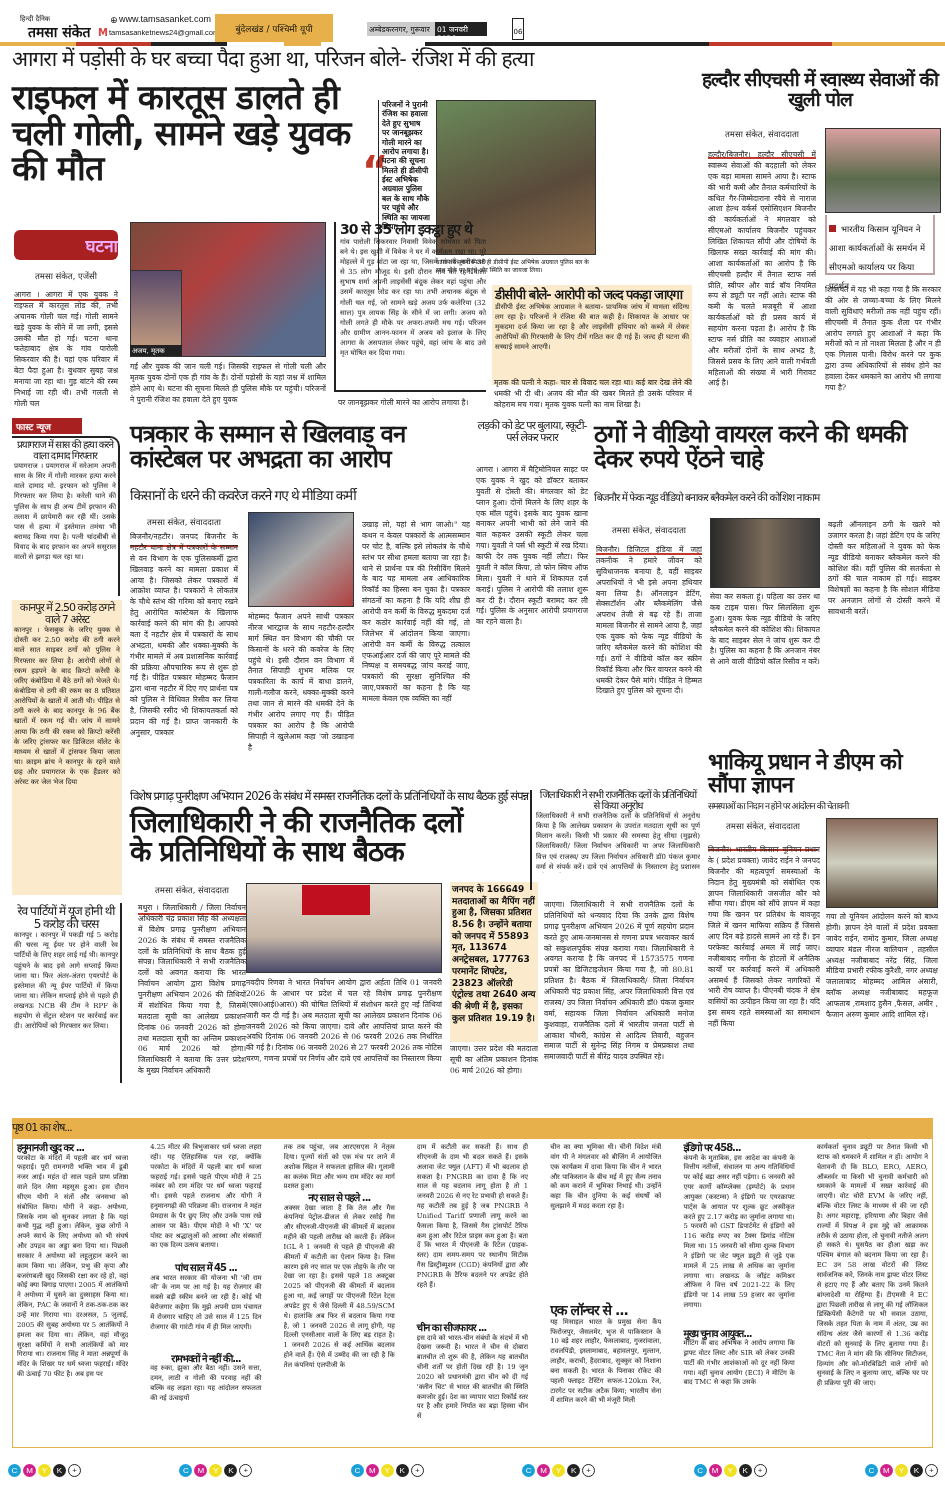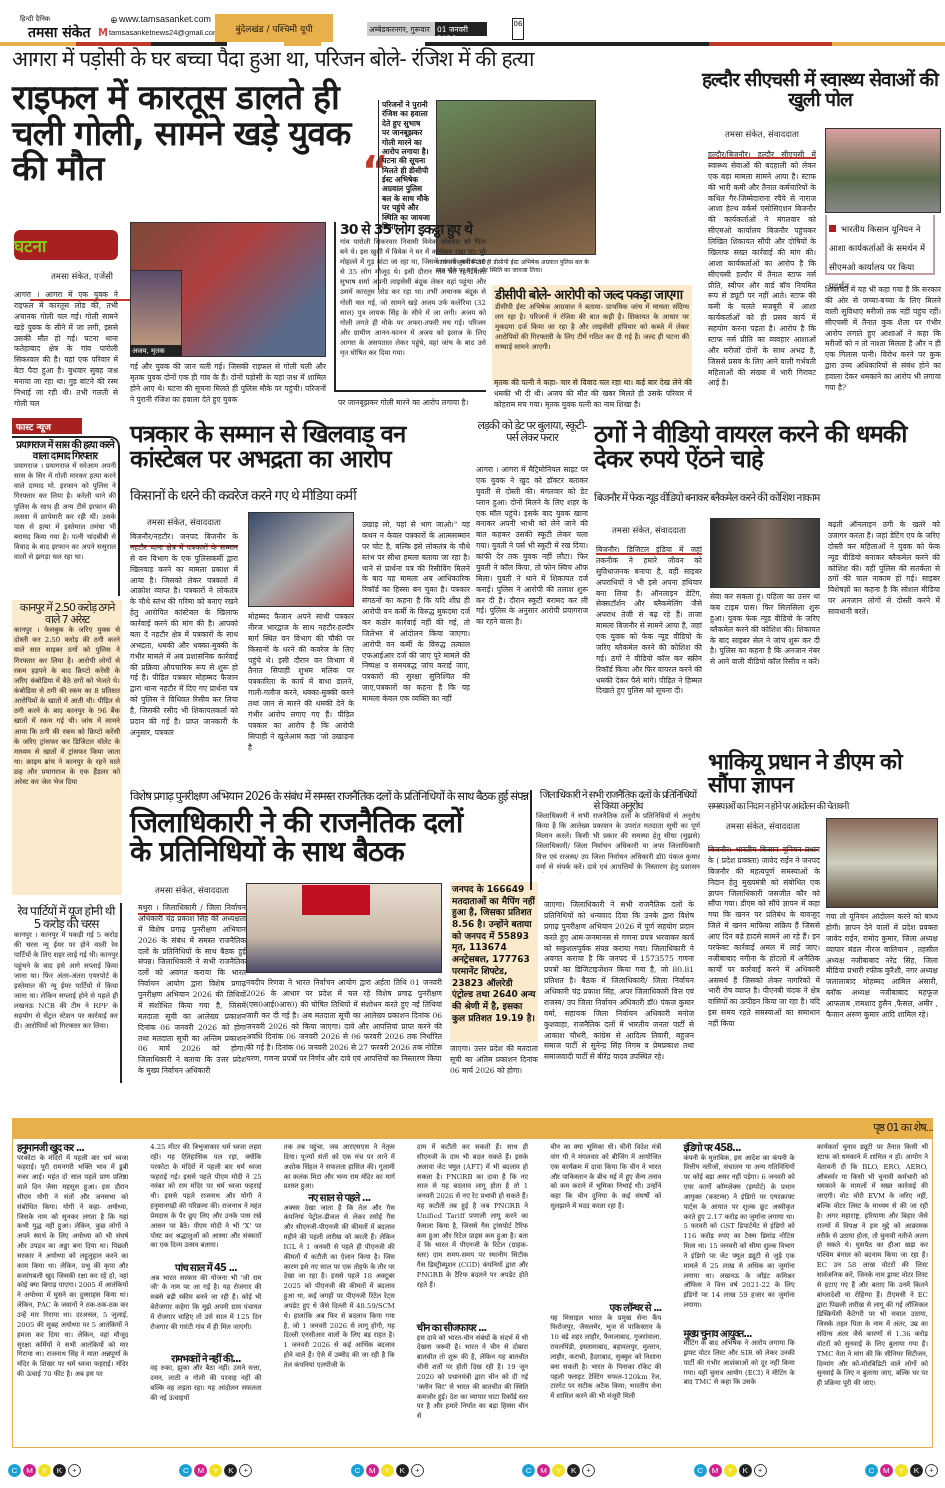--- a/index.html
+++ b/index.html
@@ -20,35 +20,35 @@
   <div class="abs" style="left:16px;top:22px;font-size:14px;font-weight:bold">तमसा संकेत</div>
   <div class="abs" style="left:98px;top:15px;font-size:9px">⊕</div>
   <div class="abs" style="left:107px;top:14px;font-size:9px;font-family:'Liberation Sans',sans-serif">www.tamsasanket.com</div>
   <div class="abs" style="left:86px;top:27px;font-size:10px;color:#d44;font-weight:bold">M</div>
   <div class="abs" style="left:97px;top:28px;font-size:7.5px;font-family:'Liberation Sans',sans-serif">tamsasanketnews24@gmail.com</div>
   <div class="abs" style="left:203px;top:14px;width:118px;height:28px;background:#e8b04a;display:flex;align-items:center;justify-content:center;font-size:9px">
     <span>बुंदेलखंड / पश्चिमी यूपी</span>
   </div>
   <div class="abs" style="left:355px;top:22px;width:68px;height:14px;background:#ccc;font-size:7.5px;padding:2px">अम्बेडकरनगर, गुरूवार</div>
   <div class="abs" style="left:423px;top:22px;width:52px;height:14px;background:#222;color:#fff;font-size:7.5px;padding:2px">01 जनवरी 2026</div>
-  <div class="abs" style="left:500px;top:18px;width:12px;height:22px;border:1px solid #222;font-size:7px;text-align:center;padding-top:1px">06</div>
+  <div class="abs" style="left:500px;top:18px;width:12px;height:22px;border:1px solid #222;font-size:7px;text-align:center;padding-top:9px">06</div>
 </div>
 <div class="abs" style="left:0;top:42px;width:945px;height:4px;background:linear-gradient(90deg,#e8b04a 0 8%,#c0392b 8% 16%,#222 16% 24%,#fff 24% 30%,#e8b04a 30% 34%,#fff 34% 45%,#222 45% 75%,#c0392b 75% 88%,#e8b04a 88%)"></div>
 
 <div class="abs hl" style="left:12px;top:48px;width:680px;font-size:21px;font-weight:normal">आगरा में पड़ोसी के घर बच्चा पैदा हुआ था, परिजन बोले- रंजिश में की हत्या</div>
 <div class="abs hl" style="left:12px;top:80px;width:350px;font-size:34px">राइफल में कारतूस डालते ही चली गोली, सामने खड़े युवक की मौत</div>
 <div class="abs" style="left:362px;top:148px;font-size:40px;color:#c0392b;font-weight:bold">“</div>
 <div class="abs" style="left:378px;top:100px;width:52px;height:190px;font-size:7.5px;font-weight:bold;line-height:1.25;overflow:hidden;border-left:1px solid #222;padding-left:3px">परिजनों ने पुरानी रंजिश का हवाला देते हुए सुभाष पर जानबूझकर गोली मारने का आरोप लगाया है। घटना की सूचना मिलते ही डीसीपी ईस्ट अभिषेक अग्रवाल पुलिस बल के साथ मौके पर पहुंचे और स्थिति का जायजा लिया।</div>
 <div class="abs photo" style="left:436px;top:100px;width:160px;height:155px;background:linear-gradient(160deg,#6a8a5a,#5a4a3a 60%,#8a6a4a)"></div>
 <div class="abs" style="left:436px;top:258px;width:160px;font-size:6px;line-height:1.3">घटना की सूचना मिलते ही डीसीपी ईस्ट अभिषेक अग्रवाल पुलिस बल के साथ मौके पर पहुंचे और स्थिति का जायजा लिया।</div>
 
-<div class="abs" style="left:14px;top:230px;width:104px;height:30px;background:#a82020;border-radius:6px;color:#84cc16;display:flex;align-items:center;justify-content:flex-start;font-size:17px;font-weight:bold">
+<div class="abs" style="left:14px;top:230px;width:104px;height:30px;background:#a82020;border-radius:6px;color:#f0abfc;display:flex;align-items:center;justify-content:flex-end;font-size:17px;font-weight:bold">
   <span>घटना</span>
 </div>
-<div class="abs byline" style="left:30px;top:270px;width:104px">तमसा संकेत, एजेंसी</div>
+<div class="abs byline" style="left:14px;top:270px;width:104px">तमसा संकेत, एजेंसी</div>
 <div class="abs body" style="left:14px;top:290px;width:104px;height:125px">आगरा । आगरा में एक युवक ने राइफल में कारतूस लोड की, तभी अचानक गोली चल गई। गोली सामने खड़े युवक के सीने में जा लगी, इससे उसकी मौत हो गई। घटना थाना फतेहाबाद क्षेत्र के गांव पारोली सिकरवार की है। यहां एक परिवार में बेटा पैदा हुआ है। बुधवार सुबह जश्न मनाया जा रहा था। गुड़ बांटने की रस्म निभाई जा रही थी। तभी गलती से गोली चल</div>
 <div class="abs photo" style="left:130px;top:222px;width:196px;height:135px;background:linear-gradient(135deg,#7a4a3a,#b04040 40%,#5a6a8a 80%)"></div>
 <div class="abs photo" style="left:130px;top:270px;width:52px;height:85px;background:linear-gradient(#5a4a6a,#c8a080)"></div>
 <div class="abs" style="left:130px;top:345px;width:52px;font-size:7px;color:#fff;background:#222;padding:1px 2px">अजय, मृतक</div>
 <div class="abs body" style="left:130px;top:362px;width:196px;height:50px">गई और युवक की जान चली गई। जिसकी राइफल से गोली चली और मृतक युवक दोनों एक ही गांव के हैं। दोनों पड़ोसी के यहां जश्न में शामिल होने आए थे। घटना की सूचना मिलते ही पुलिस मौके पर पहुंची। परिजनों ने पुरानी रंजिश का हवाला देते हुए युवक</div>
 <div class="abs" style="left:334px;top:222px;width:152px;height:170px;border-left:2px solid #222;border-bottom:2px solid #222;padding-left:4px">
   <div class="hl" style="font-size:14px">30 से 35 लोग इकट्ठा हुए थे</div>
   <div class="body" style="height:145px;font-size:7px">गांव पारोली सिकरवार निवासी विवेक सोमवार को पिता बने थे। इस खुशी में विवेक ने घर में कार्यक्रम रखा था। पूरे मोहल्ले में गुड़ बांटा जा रहा था, जिसमें गांव के करीब 30 से 35 लोग मौजूद थे। इसी दौरान गांव का रहने वाला सुभाष शर्मा अपनी लाइसेंसी बंदूक लेकर वहां पहुंचा और उसमें कारतूस लोड कर रहा था। तभी अचानक बंदूक से गोली चल गई, जो सामने खड़े अजय उर्फ कलेरिया (32 साल) पुत्र लायक सिंह के सीने में जा लगी। अजय को गोली लगते ही मौके पर अफरा-तफरी मच गई। परिजन और ग्रामीण आनन-फानन में अजय को इलाज के लिए आगरा के असपताल लेकर पहुंचे, वहां जांच के बाद उसे मृत घोषित कर दिया गया।</div>
 </div>
 <div class="abs body" style="left:338px;top:398px;width:150px;height:14px">पर जानबूझकर गोली मारने का आरोप लगाया है।</div>
@@ -63,21 +63,21 @@
 <div class="abs body" style="left:708px;top:150px;width:108px;height:262px">हल्दौर/बिजनौर। हल्दौर सीएचसी में स्वास्थ्य सेवाओं की बदहाली को लेकर एक बड़ा मामला सामने आया है। स्टाफ की भारी कमी और तैनात कर्मचारियों के कथित गैर-जिम्मेदाराना रवैये से नाराज आशा हेल्थ वर्कर्स एसोसिएशन बिजनौर की कार्यकर्ताओं ने मंगलवार को सीएमओ कार्यालय बिजनौर पहुंचकर लिखित शिकायत सौंपी और दोषियों के खिलाफ सख्त कार्रवाई की मांग की। आशा कार्यकर्ताओं का आरोप है कि सीएचसी हल्दौर में तैनात स्टाफ नर्स प्रीति, स्वीपर और वार्ड बॉय नियमित रूप से ड्यूटी पर नहीं आते। स्टाफ की कमी के चलते मजबूरी में आशा कार्यकर्ताओं को ही प्रसव कार्य में सहयोग करना पड़ता है। आरोप है कि स्टाफ नर्स प्रीति का व्यवहार आशाओं और मरीजों दोनों के साथ अभद्र है, जिससे प्रसव के लिए आने वाली गर्भवती महिलाओं की संख्या में भारी गिरावट आई है।</div>
 <div class="abs photo" style="left:825px;top:128px;width:116px;height:85px;background:linear-gradient(#d8a0a0,#5a6a4a 60%,#888)"></div>
 <div class="abs" style="left:825px;top:215px;width:110px;height:60px;border:2px solid #c0a0a0;border-top:none;padding:2px">
   <span style="display:inline-block;width:7px;height:7px;background:#a82020"></span>
   <span style="font-size:8.5px;line-height:1.2">भारतीय किसान यूनियन ने आशा कार्यकर्ताओं के समर्थन में सीएमओ कार्यालय पर किया प्रदर्शन</span>
 </div>
 <div class="abs body" style="left:825px;top:285px;width:116px;height:127px">शिकायत में यह भी कहा गया है कि सरकार की ओर से जच्चा-बच्चा के लिए मिलने वाली सुविधाएं मरीजों तक नहीं पहुंच रहीं। सीएचसी में तैनात कुक शैला पर गंभीर आरोप लगाते हुए आशाओं ने कहा कि मरीजों को न तो नाश्ता मिलता है और न ही एक गिलास पानी। विरोध करने पर कुक द्वारा उच्च अधिकारियों से संबंध होने का हवाला देकर धमकाने का आरोप भी लगाया गया है?</div>
 
 <div class="abs" style="left:12px;top:418px;width:70px;height:16px;background:#a82020;color:#fff;font-size:9px;font-weight:bold;padding:2px 4px">फास्ट न्यूज</div>
 <div class="abs" style="left:12px;top:436px;width:108px;height:160px;border-right:2px solid #222;border-top:2px solid #222;border-radius:0 10px 0 0;padding:2px">
-  <div class="hl" style="font-size:10px;text-align:center;font-weight:bold">प्रयागराज में सास की हत्या करने वाला दामाद गिरफ्तार</div>
+  <div class="hl" style="font-size:10px;text-align:center;font-weight:normal">प्रयागराज में सास की हत्या करने वाला दामाद गिरफ्तार</div>
   <div class="body" style="height:118px;font-size:7px">प्रयागराज । प्रयागराज में सरेआम अपनी सास के सिर में गोली मारकर हत्या करने वाले दामाद मो. इरफान को पुलिस ने गिरफ्तार कर लिया है। करेली थाने की पुलिस के साथ ही अन्य टीमें इरफान की तलाश में छापेमारी कर रही थीं। उसके पास से हत्या में इस्तेमाल तमंचा भी बरामद किया गया है। पत्नी चांदबीबी से विवाद के बाद इरफान का अपने ससुराल वालों से झगड़ा चल रहा था।</div>
 </div>
 <div class="abs" style="left:12px;top:600px;width:110px;height:295px;background:#fbeacb;padding:2px">
   <div class="hl" style="font-size:11px;text-align:center;font-weight:normal">कानपुर में 2.50 करोड़ ठगने वाले 7 अरेस्ट</div>
   <div class="body" style="height:240px;font-size:7px">कानपुर । फेसबुक के जरिए युवक से दोस्ती कर 2.50 करोड़ की ठगी करने वाले सात साइबर ठगों को पुलिस ने गिरफ्तार कर लिया है। आरोपी लोगों से रकम हड़पने के बाद क्रिप्टो करेंसी के जरिए कंबोडिया में बैठे ठगों को भेजते थे। कंबोडिया से ठगी की रकम का 8 प्रतिशत आरोपियों के खातों में आती थी। पीड़ित से ठगी करने के बाद कानपुर के 96 बैंक खातों में रकम गई थी। जांच में सामने आया कि ठगी की रकम को क्रिप्टो करेंसी के जरिए ट्रांसफर कर डिजिटल वॉलेट के माध्यम से खातों में ट्रांसफर किया जाता था। क्राइम ब्रांच ने कानपुर के रहने वाले छह और प्रयागराज के एक हैंडलर को अरेस्ट कर जेल भेज दिया</div>
 </div>
 <div class="abs" style="left:12px;top:903px;width:110px;height:180px;border-right:2px solid #222;padding:2px">
   <div class="hl" style="font-size:12px;text-align:center;font-weight:normal">रेव पार्टियों में यूज होनी थी 5 करोड़ की चरस</div>
   <div class="body" style="height:140px;font-size:7px">कानपुर । कानपुर में पकड़ी गई 5 करोड़ की चरस न्यू ईयर पर होने वाली रेव पार्टियों के लिए शहर लाई गई थी। कानपुर पहुंचने के बाद इसे आगे सप्लाई किया जाना था। फिर अंतर-अंतरा एयरपोर्ट के इस्तेमाल की न्यू ईयर पार्टियों में किया जाना था। लेकिन सप्लाई होने से पहले ही लखनऊ NCB की टीम ने RPF के सहयोग से सेंट्रल स्टेशन पर कार्रवाई कर दी। आरोपियों को गिरफ्तार कर लिया।</div>
 </div>
@@ -117,21 +117,21 @@
 </div>
 <div class="abs body" style="left:544px;top:900px;width:150px;height:214px">जाएगा। जिलाधिकारी ने सभी राजनैतिक दलों के प्रतिनिधियों को धन्यवाद दिया कि उनके द्वारा विशेष प्रगाढ़ पुनरीक्षण अभियान 2026 में पूर्ण सहयोग प्रदान करते हुए आम-जनमानस से गणना प्रपत्र भरवाकर कार्य को सकुशलपूर्वक संपन्न कराया गया। जिलाधिकारी ने अवगत कराया है कि जनपद में 1573575 गणना प्रपत्रों का डिजिटाइजेशन किया गया है, जो 80.81 प्रतिशत है। बैठक में जिलाधिकारी/ जिला निर्वाचन अधिकारी चंद्र प्रकाश सिंह, अपर जिलाधिकारी वित्त एवं राजस्व/ उप जिला निर्वाचन अधिकारी डॉ0 पंकज कुमार वर्मा, सहायक जिला निर्वाचन अधिकारी मनोज कुशवाहा, राजनैतिक दलों में भारतीय जनता पार्टी से आकाश चौधरी, कांग्रेस से आदित्य तिवारी, बहुजन समाज पार्टी से सुनेन्द्र सिंह निगम व प्रेमप्रकाश तथा समाजवादी पार्टी से बीरेंद्र यादव उपस्थित रहे।</div>
 
 <div class="abs hl" style="left:708px;top:750px;width:230px;font-size:22px">भाकियू प्रधान ने डीएम को सौंपा ज्ञापन</div>
 <div class="abs hl" style="left:708px;top:802px;width:232px;font-size:9px;font-weight:normal">समस्याओं का निदान न होने पर आंदोलन की चेतावनी</div>
 <div class="abs byline" style="left:708px;top:820px;width:110px">तमसा संकेत, संवाददाता</div>
 <div class="abs body" style="left:708px;top:845px;width:112px;height:270px">बिजनौर। भारतीय किसान यूनियन प्रधान के ( प्रदेश प्रवक्ता) जावेद राईन ने जनपद बिजनौर की महत्वपूर्ण समस्याओं के निदान हेतु मुख्यमंत्री को संबोधित एक ज्ञापन जिलाधिकारी जसजीत कौर को सौंपा गया। डीएम को सौंपे ज्ञापन में कहा गया कि खनन पर प्रतिबंध के बावजूद जिले में खनन माफिया सक्रिय हैं जिससे आए दिन बड़े हादसे सामने आ रहे हैं। इन परफेक्ट कार्रवाई अमल में लाई जाए। नजीबाबाद नगीना के होटलों में अनैतिक कार्यों पर कार्रवाई करने में अधिकारी असमर्थ हैं जिसको लेकर नागरिकों में भारी रोष व्याप्त है। पीएनबी चंदक ने क्षेत्र वासियों का उत्पीड़न किया जा रहा है। यदि इस समय रहते समस्याओं का समाधान नहीं किया</div>
 <div class="abs photo" style="left:826px;top:818px;width:112px;height:90px;background:linear-gradient(#8a6a5a,#d0d0c0 50%,#5a4a3a)"></div>
 <div class="abs body" style="left:826px;top:912px;width:112px;height:202px">गया तो यूनियन आंदोलन करने को बाध्य होगी। ज्ञापन देने वालों में प्रदेश प्रवक्ता जावेद राईन, रामोद कुमार, जिला अध्यक्ष व्यापार मंडल नीरज बालियान , तहसील अध्यक्ष नजीबाबाद नरेंद्र सिंह, जिला मीडिया प्रभारी रफीक कुरैशी, नगर अध्यक्ष जलालाबाद मोहम्मद आमिल अंसारी, ब्लॉक अध्यक्ष नजीबाबाद महफूज आफताब ,रामशाद हुसैन ,फैसल, अमीर , फैजान अरुण कुमार आदि शामिल रहे।</div>
 
-<div class="abs" style="left:12px;top:1118px;width:921px;height:20px;background:#e8b04a;display:flex;align-items:center;justify-content:flex-end">
+<div class="abs" style="left:12px;top:1118px;width:921px;height:20px;background:#e8b04a;display:flex;align-items:center;justify-content:flex-start">
   <span class="hl" style="font-size:11px;font-weight:normal">पृष्ठ 01 का शेष...</span>
 </div>
 <div class="abs" style="left:12px;top:1138px;width:921px;height:310px;border:1px solid #e8b04a;display:flex;gap:22px;padding:4px">
   <div style="width:128px">
     <div class="hl" style="font-size:10px">हनुमानजी खुद कर ...</div>
     <div class="body" style="height:290px;font-size:6.8px">परकोटा के मंदिरों में पहली बार धर्म ध्वजा फहराई। पूरी रामनगरी भक्ति भाव में डूबी नजर आई। महंत दो साल पहले प्राण प्रतिष्ठा वाले दिन जैसा महसूस हुआ। इस दौरान सीएम योगी ने संतों और जनसभा को संबोधित किया। योगी ने कहा- अयोध्या, जिसके नाम को सुनकर लगता है कि यहां कभी युद्ध नहीं हुआ। लेकिन, कुछ लोगों ने अपने स्वार्थ के लिए अयोध्या को भी संघर्ष और उपद्रव का अड्डा बना दिया था। पिछली सरकार ने अयोध्या को लहूलुहान करने का काम किया था। लेकिन, प्रभु की कृपा और बजरंगबली खुद जिसकी रक्षा कर रहे हो, वहां कोई क्या बिगाड़ पाएगा। 2005 में आतंकियों ने अयोध्या में घुसने का दुस्साहस किया था। लेकिन, PAC के जवानों ने ठक-ठक-ठक कर उन्हें मार गिराया था। दरअसल, 5 जुलाई, 2005 की सुबह अयोध्या पर 5 आतंकियों ने हमला कर दिया था। लेकिन, वहां मौजूद सुरक्षा कर्मियों ने सभी आतंकियों को मार गिराया था। राजनाथ सिंह ने माता अन्नपूर्णा के मंदिर के शिखर पर धर्म ध्वजा फहराई। मंदिर की ऊंचाई 70 फीट है। अब इस पर</div>
   </div>
   <div style="width:128px">
     <div class="body" style="height:120px;font-size:6.8px">4.25 मीटर की त्रिभुजाकार धर्म ध्वजा लहरा रही। यह ऐतिहासिक पल रहा, क्योंकि परकोटा के मंदिरों में पहली बार धर्म ध्वजा फहराई गई। इससे पहले पीएम मोदी ने 25 नवंबर को राम मंदिर पर धर्म ध्वजा फहराई थी। इससे पहले राजनाथ और योगी ने हनुमानगढ़ी की परिक्रमा की। राजनाथ ने महंत प्रेमदास के पैर छुए लिए और उनके पास रखे आसन पर बैठे। पीएम मोदी ने भी 'X' पर पोस्ट कर श्रद्धालुओं को आस्था और संस्कारों का एक दिव्य उत्सव बताया।</div>
     <div class="hl" style="font-size:10px;text-align:center">पांच साल में 45 ...</div>
@@ -144,21 +144,21 @@
     <div class="hl" style="font-size:10px;text-align:center">नए साल से पहले ...</div>
     <div class="body" style="height:230px;font-size:6.8px">अक्सर देखा जाता है कि तेल और गैस कंपनियां पेट्रोल-डीजल से लेकर रसोई गैस और सीएनजी-पीएनजी की कीमतों में बदलाव महीने की पहली तारीख को करती हैं। लेकिन IGL ने 1 जनवरी से पहले ही पीएनजी की कीमतों में कटौती का ऐलान किया है। जिस कारण इसे नए साल पर एक तोहफे के तौर पर देखा जा रहा है। इससे पहले 18 अक्टूबर 2025 को पीएनजी की कीमतों में बदलाव हुआ था, कई जगहों पर पीएनजी रिटेल रेट्स अपडेट हुए थे जैसे दिल्ली में 48.59/SCM थे। हालांकि अब फिर से बदलाव किया गया है, जो 1 जनवरी 2026 से लागू होगी, यह दिल्ली एनसीआर वालों के लिए बड़ राहत है। 1 जनवरी 2026 से कई आर्थिक बदलाव होने वाले हैं। ऐसे में उम्मीद की जा रही है कि तेल कंपनियां एलपीजी के</div>
   </div>
   <div style="width:128px">
     <div class="body" style="height:180px;font-size:6.8px">दाम में कटौती कर सकती हैं। साथ ही सीएनजी के दाम भी बदल सकते हैं। इसके अलावा जेट फ्यूल (AFT) में भी बदलाव हो सकता है। PNGRB का दावा है कि नए साल से यह बदलाव लागू होता है तो 1 जनवरी 2026 से नए रेट प्रभावी हो सकते हैं। यह कटौती तब हुई है जब PNGRB ने Unified Tariff प्रणाली लागू करने का फैसला किया है, जिससे गैस ट्रांसपोर्ट टैरिफ कम हुआ और रिटेल प्राइस कम हुआ है। बता दें कि भारत में पीएनजी के रिटेल (ग्राहक-स्तर) दाम समय-समय पर स्थानीय सिटीक गैस डिस्ट्रीब्यूशन (CGD) कंपनियों द्वारा और PNGRB के टैरिफ बदलने पर अपडेट होते रहते हैं।</div>
     <div class="hl" style="font-size:10px">चीन का सीजफायर ...</div>
     <div class="body" style="height:100px;font-size:6.8px">इस दावे को भारत-चीन संबंधों के संदर्भ में भी देखना जरूरी है। भारत ने चीन से दोबारा बातचीत तो शुरू की है, लेकिन यह बातचीत चीनी शर्तों पर होती दिख रही है। 19 जून 2020 को प्रधानमंत्री द्वारा चीन को दी गई 'क्लीन चिट' से भारत की बातचीत की स्थिति कमजोर हुई। देश का व्यापार घाटा रिकॉर्ड स्तर पर है और हमारे निर्यात का बड़ा हिस्सा चीन से</div>
   </div>
   <div style="width:128px">
     <div class="body" style="height:160px;font-size:6.8px">चीन का क्या भूमिका थी। चीनी विदेश मंत्री वांग यी ने मंगलवार को बीजिंग में आयोजित एक कार्यक्रम में दावा किया कि चीन ने भारत और पाकिस्तान के बीच मई में हुए सैन्य तनाव को कम कराने में भूमिका निभाई थी। उन्होंने कहा कि चीन दुनिया के कई संघर्षों को सुलझाने में मदद करता रहा है।</div>
-    <div class="hl" style="font-size:10px;text-align:right">एक लॉन्चर से ...</div>
+    <div class="hl" style="font-size:14px;text-align:left">एक लॉन्चर से ...</div>
     <div class="body" style="height:120px;font-size:6.8px">यह मिसाइल भारत के प्रमुख सेना कैंप फिरोजपुर, जैसलमेर, भुज से पाकिस्तान के 10 बड़े शहर लाहौर, फैसलाबाद, गुजरांवाला, रावलपिंडी, इस्लामाबाद, बहावलपुर, मुल्तान, लाहौर, कराची, हैदराबाद, सुक्कुर को निशाना बना सकती है। भारत के पिनाका रॉकेट की पहली फ्लाइट टेस्टिंग सफल-120km रेंज, टारगेट पर सटीक अटैक किया; भारतीय सेना में शामिल करने की भी मंजूरी मिली</div>
   </div>
   <div style="width:128px">
     <div class="hl" style="font-size:10px">इंडिगो पर 458...</div>
     <div class="body" style="height:175px;font-size:6.8px">कंपनी के मुताबिक, इस आदेश का कंपनी के वित्तीय नतीजों, संचालन या अन्य गतिविधियों पर कोई बड़ा असर नहीं पड़ेगा। 6 जनवरी को एयर कार्गो कॉम्प्लेक्स (इम्पोर्ट) के प्रधान आयुक्त (कस्टम्स) ने इंडिगो पर एयरक्राफ्ट पार्ट्स के आयात पर शुल्क छूट अस्वीकृत करते हुए 2.17 करोड़ का जुर्माना लगाया था। 5 फरवरी को GST डिपार्टमेंट से इंडिगो को 116 करोड़ रुपए का टैक्स डिमांड नोटिस मिला था। 15 जनवरी को सीमा शुल्क विभाग ने इंडिगो पर जेट फ्यूल ड्यूटी से जुड़े एक मामले में 25 लाख से अधिक का जुर्माना लगाया था। लखनऊ के जॉइंट कमिश्नर ऑफिस ने वित्त वर्ष 2021-22 के लिए इंडिगो पर 14 लाख 59 हजार का जुर्माना लगाया।</div>
     <div class="hl" style="font-size:10px">मुख्य चुनाव आयुक्त...</div>
     <div class="body" style="height:85px;font-size:6.8px">मीटिंग के बाद अभिषेक ने आरोप लगाया कि ड्राफ्ट वोटर लिस्ट और SIR को लेकर उनकी पार्टी की गंभीर आशंकाओं को दूर नहीं किया गया। वहीं चुनाव आयोग (ECI) ने मीटिंग के बाद TMC से कहा कि उसके</div>
   </div>
   <div style="width:128px">
     <div class="body" style="height:298px;font-size:6.8px">कार्यकर्ता चुनाव ड्यूटी पर तैनात किसी भी स्टाफ को धमकाने में शामिल न हों। आयोग ने चेतावनी दी कि BLO, ERO, AERO, ऑब्जर्वर या किसी भी चुनावी कर्मचारी को धमकाने के मामलों में सख्त कार्रवाई की जाएगी। वोट चोरी EVM के जरिए नहीं, बल्कि वोटर लिस्ट के माध्यम से की जा रही है। अगर महाराष्ट्र, हरियाणा और बिहार जैसे राज्यों में विपक्ष ने इस मुद्दे को आक्रामक तरीके से उठाया होता, तो चुनावी नतीजे अलग हो सकते थे। घुसपैठ का हौआ खड़ा कर पश्चिम बंगाल को बदनाम किया जा रहा है। EC उन 58 लाख वोटरों की लिस्ट सार्वजनिक करे, जिनके नाम ड्राफ्ट वोटर लिस्ट से हटाए गए हैं और बताए कि उनमें कितने बांग्लादेशी या रोहिंग्या हैं। टीएमसी ने EC द्वारा पिछली तारीख से लागू की गई लॉजिकल डिस्क्रिपेंसी कैटेगरी पर भी सवाल उठाया, जिसके तहत पिता के नाम में अंतर, उम्र का संदिग्ध अंतर जैसे कारणों से 1.36 करोड़ वोटरों को सुनवाई के लिए बुलाया गया है। TMC नेता ने मांग की कि सीनियर सिटीजन, दिव्यांग और को-मोरबिडिटी वाले लोगों को सुनवाई के लिए न बुलाया जाए, बल्कि घर पर ही प्रक्रिया पूरी की जाए।</div>

